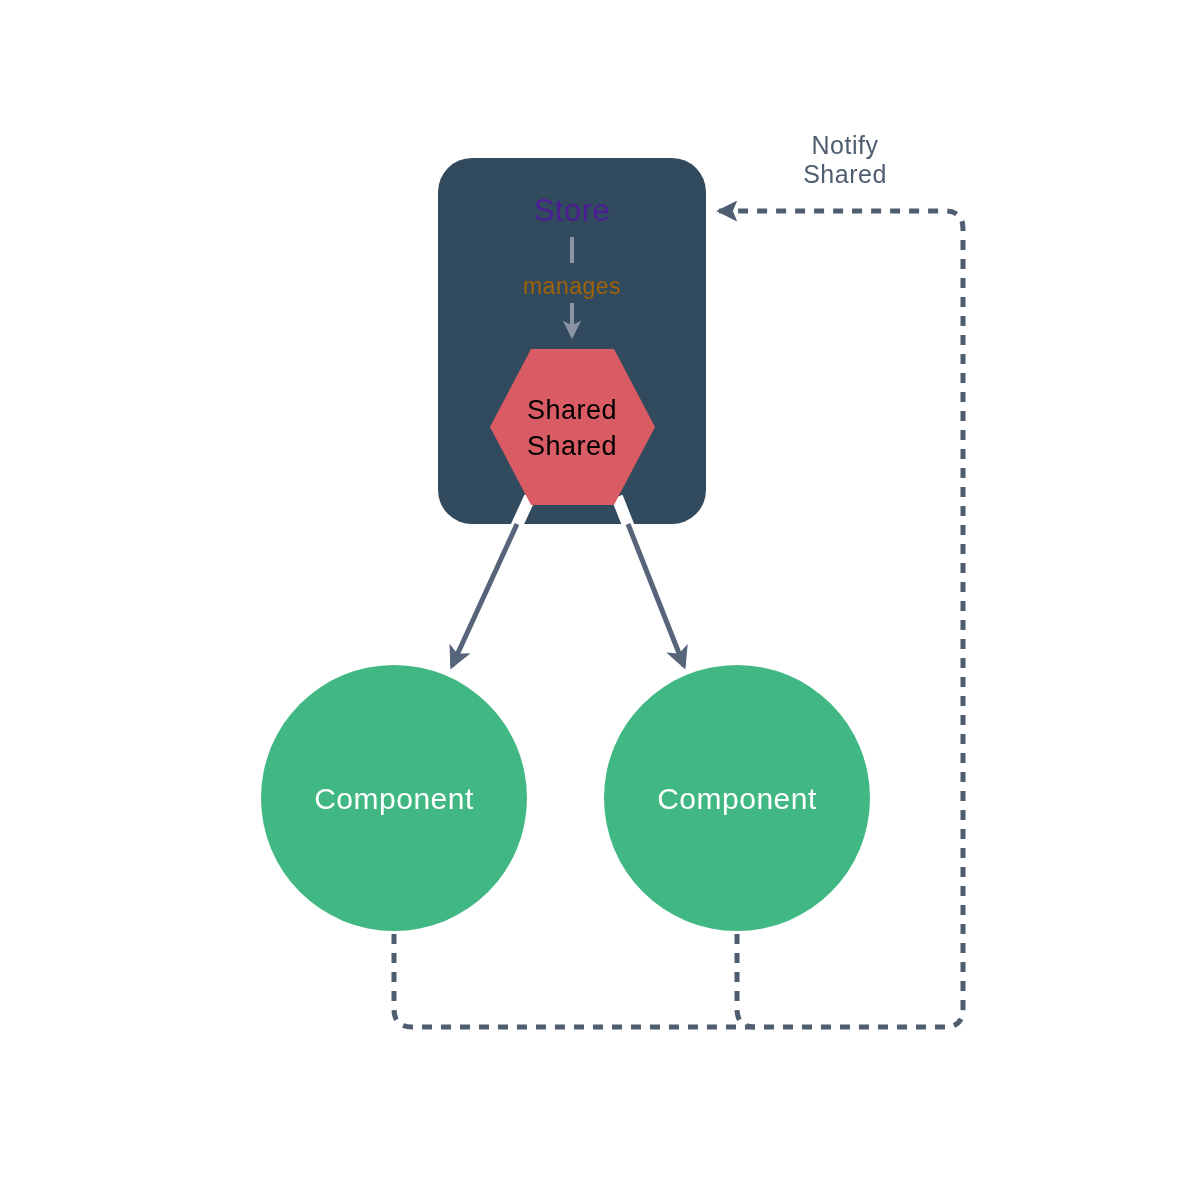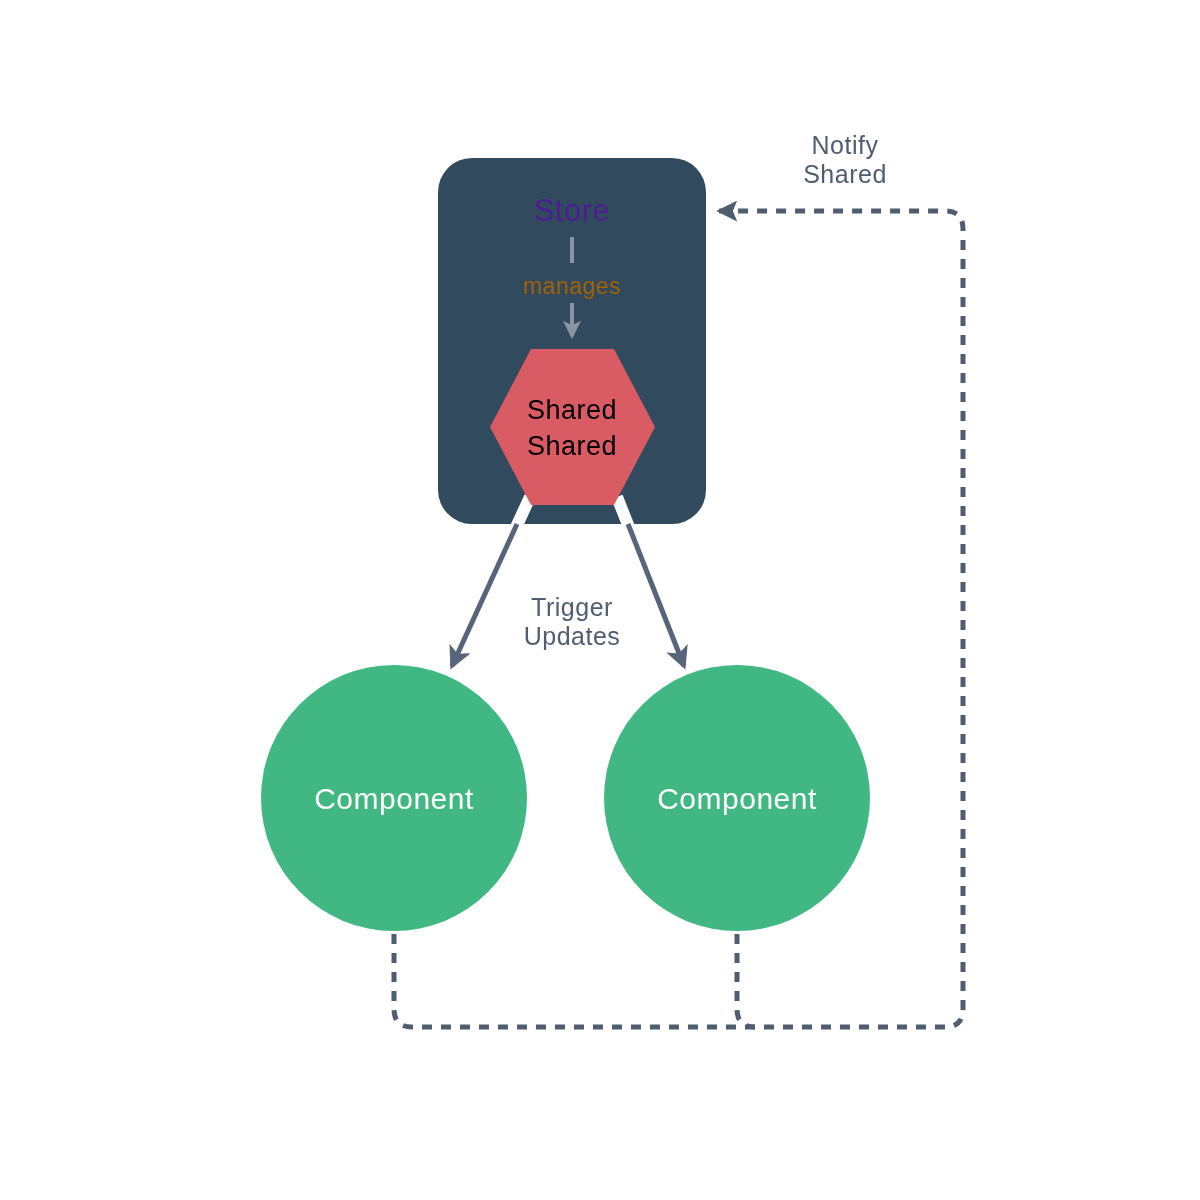--- a/index.html
+++ b/index.html
@@ -84,23 +84,19 @@
 
   <div class="lbl lbl-state">
     <div>Shared</div>
     <div>Shared</div>
   </div>
 
   <div class="lbl lbl-component-left">Component</div>
 
   <div class="lbl lbl-component-right">Component</div>
 
-  <div class="lbl lbl-slate lbl-trigger">
-    <div>Trigger</div>
-    <div>Updates</div>
-  </div>
 
   <div class="lbl lbl-slate lbl-notify">
     <div>Notify</div>
     <div>Shared</div>
   </div>
 
 </div>
 
 </body></html>

